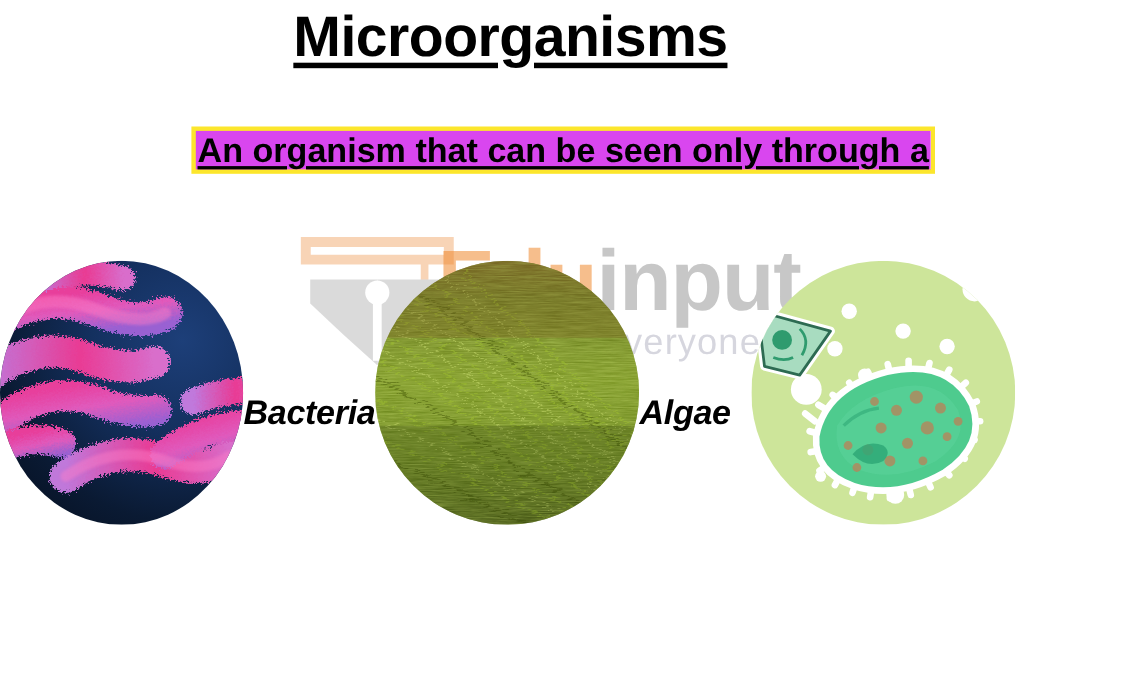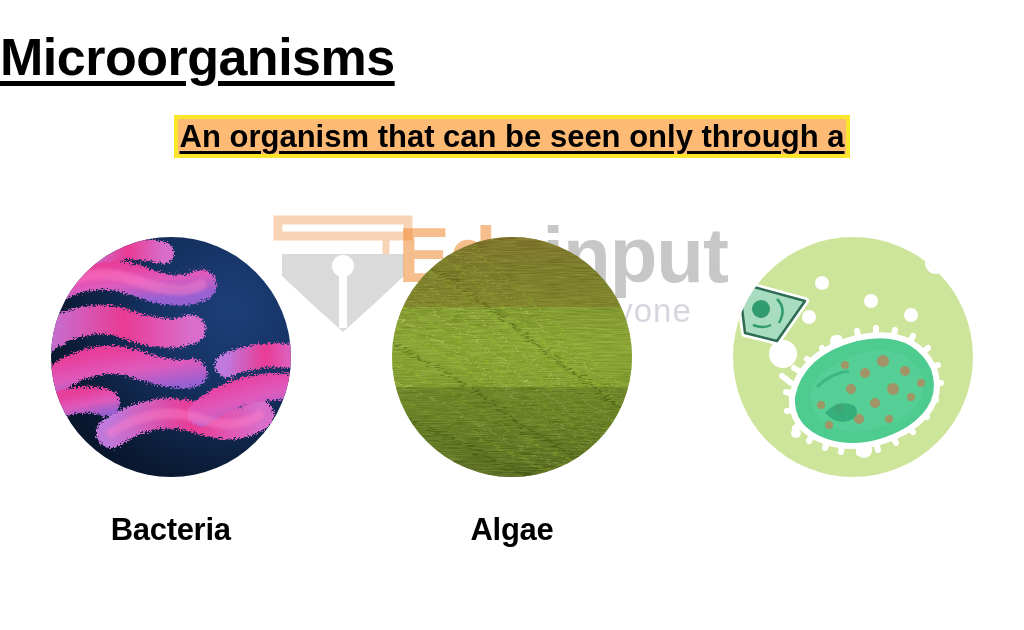--- a/index.html
+++ b/index.html
@@ -52,23 +52,23 @@
     color: #c9c9d4;
     opacity: .75;
     letter-spacing: 1px;
     white-space: nowrap;
   }
 
   
   #title {
     position: absolute;
     left: 0;
-    top: 27px;
+    top: 4px;
     width: 928px;
-    text-align: left;
+    text-align: center;
     font-size: 52px;
     font-weight: bold;
     color: #000000;
     text-decoration: underline;
     text-underline-offset: 6px;
     text-decoration-thickness: 5px;
     letter-spacing: -0.5px;
     z-index: 4;
   }
 
@@ -79,42 +79,42 @@
     top: 112px;
     width: 1024px;
     text-align: center;
     font-size: 31px;
     font-weight: bold;
     line-height: 49px;
     color: #000000;
     z-index: 4;
   }
   #subtitle .hl {
-    background: #fdba74;
+    background: #d946ef;
     box-shadow: 0 0 0 4px #FCE62C;
     text-decoration: underline;
     text-underline-offset: 4px;
     text-decoration-thickness: 3px;
     padding: 0 2px;
   }
 
   
   #panels {
     position: absolute;
     left: 0;
     top: 237px;
     width: 1024px;
     display: flex;
     z-index: 3;
   }
   .panel {
     width: 341.33px;
     display: flex;
-    flex-direction: column;
     align-items: center;
+    font-style: italic;
   }
   .circle {
     width: 240px;
     height: 240px;
     border-radius: 50%;
     overflow: hidden;
     position: relative;
   }
   .caption {
     margin-top: 35px;

